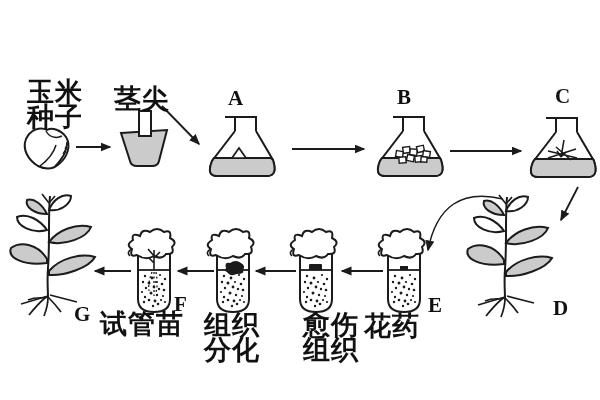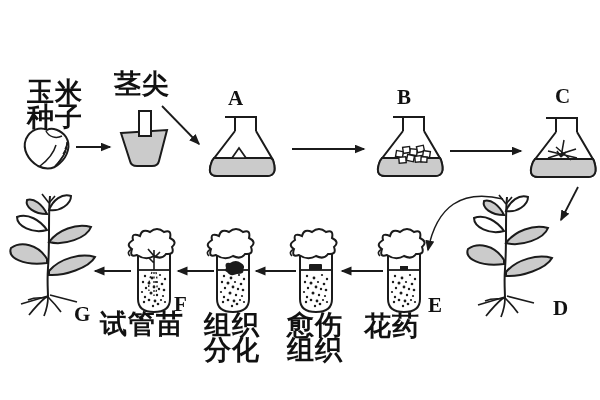--- a/index.html
+++ b/index.html
@@ -184,31 +184,31 @@
       <path stroke-width="1.5" d="M 503,199 Q 441,184 428,250" marker-end="url(#ah)"></path>
       <line x1="383" y1="271" x2="342" y2="271" marker-end="url(#ah)"></line>
       <line x1="296" y1="271" x2="256" y2="271" marker-end="url(#ah)"></line>
       <line x1="214" y1="271" x2="178" y2="271" marker-end="url(#ah)"></line>
       <line x1="131" y1="271" x2="95" y2="271" marker-end="url(#ah)"></line>
     </g>
   </svg>
 
   <div class="lbl cjk" style="left:27px;top:80px;">玉米
 种子</div>
-  <div class="lbl cjk" style="left:114px;top:72px;">茎尖</div>
+  <div class="lbl cjk" style="left:114px;top:87px;">茎尖</div>
 
   <div class="lbl letter" style="left:228px;top:86px;">A</div>
   <div class="lbl letter" style="left:397px;top:85px;">B</div>
   <div class="lbl letter" style="left:555px;top:84px;">C</div>
 
   <div class="lbl letter" style="left:553px;top:296px;">D</div>
   <div class="lbl letter" style="left:428px;top:293px;">E</div>
   <div class="lbl letter" style="left:174px;top:292px;">F</div>
   <div class="lbl letter" style="left:74px;top:302px;">G</div>
 
   <div class="lbl cjk" style="left:100px;top:312px;">试管苗</div>
   <div class="lbl cjk" style="left:204px;top:313px;">组织
 分化</div>
-  <div class="lbl cjk" style="left:287px;top:313px;">愈伤
+  <div class="lbl cjk" style="left:303px;top:313px;">愈伤
 组织</div>
   <div class="lbl cjk" style="left:364px;top:314px;">花药</div>
 
 </div>
 
 </body></html>

